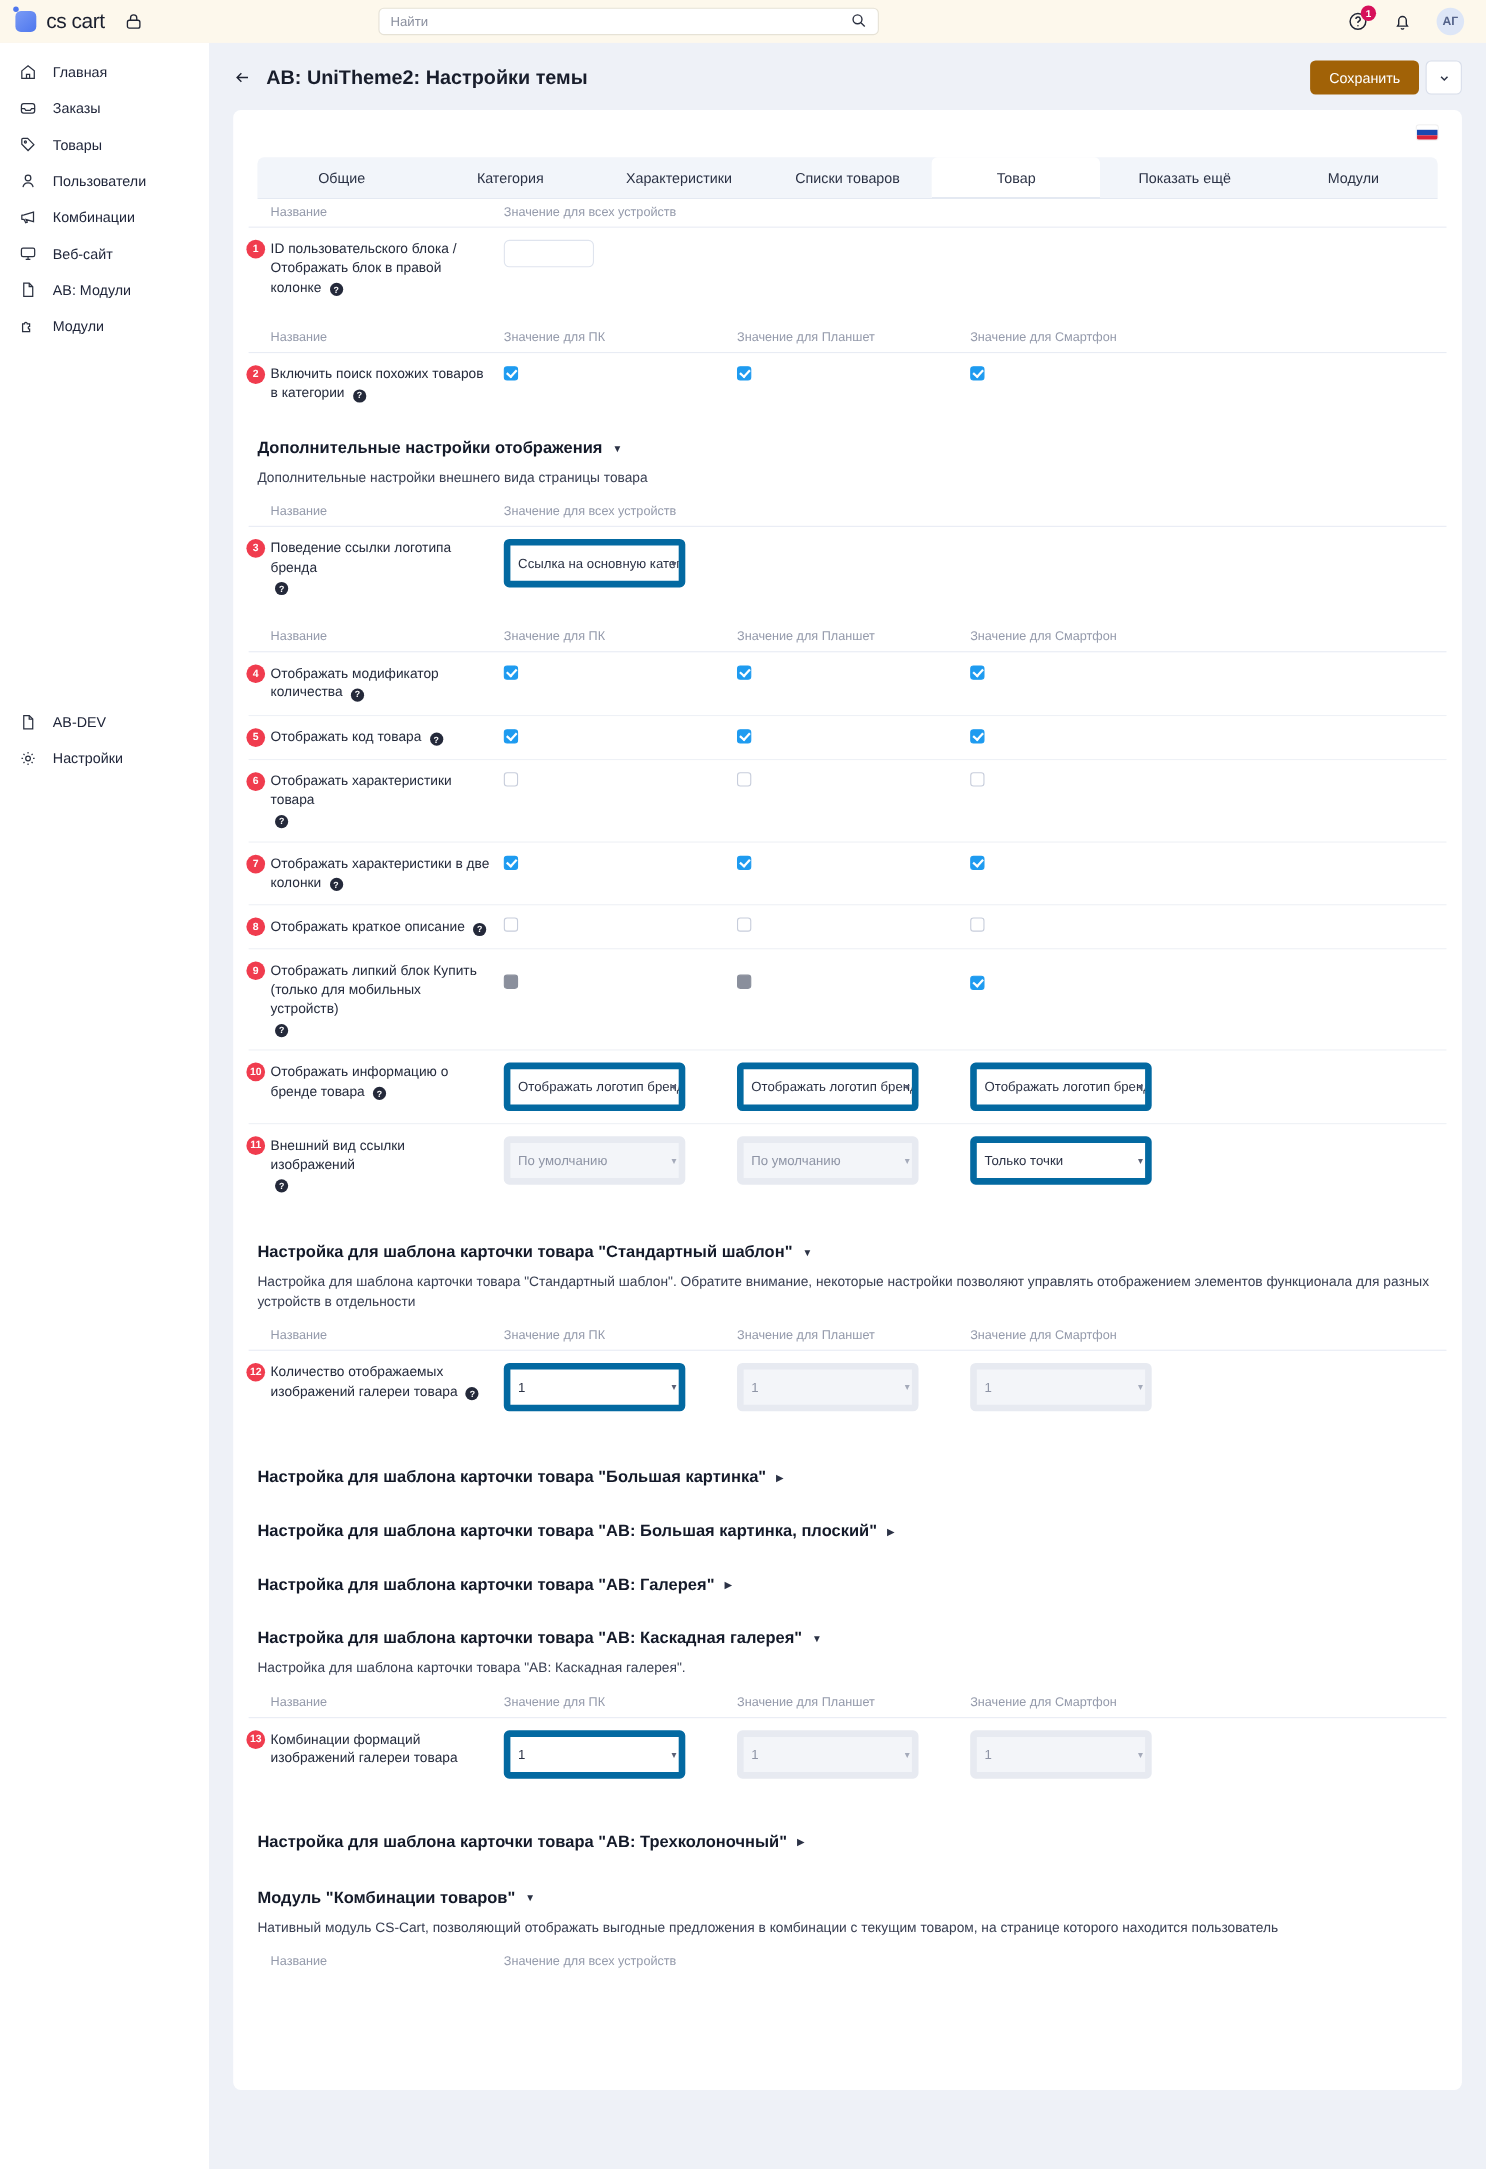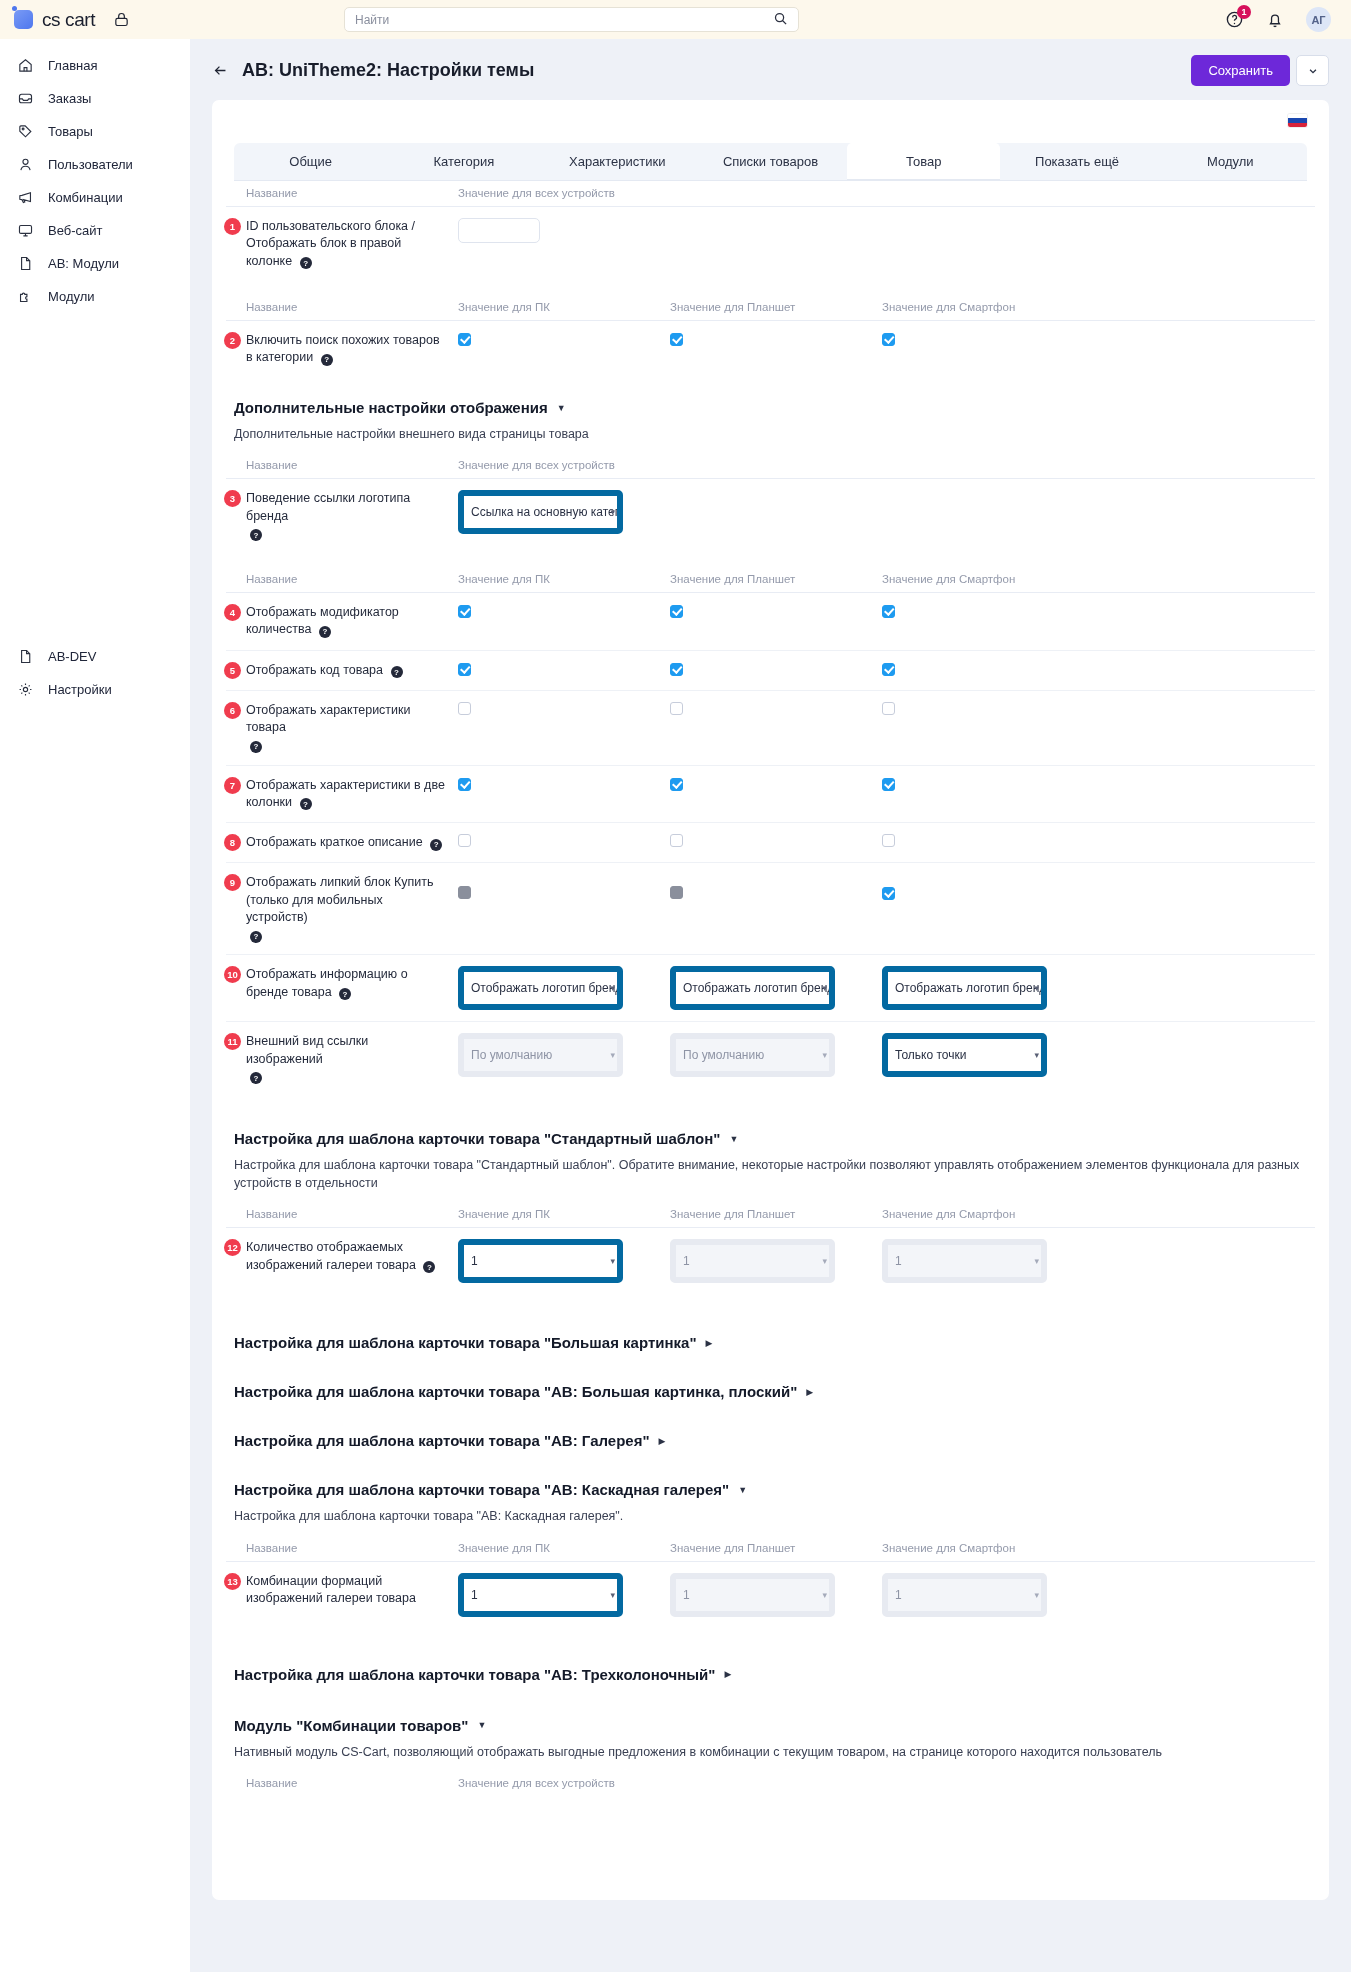--- a/index.html
+++ b/index.html
@@ -78,21 +78,21 @@
 
   .content { flex:1; padding: 0 0 0 0; }
 
   .page-head {
     display:flex; align-items:center; padding: 16px 22px 14px 22px;
   }
   .back-arrow { margin-right:13px; cursor:pointer; display:flex; color:#1f2433; }
   .page-title { font-size:18px; font-weight:700; color:#181d2b; }
   .head-actions { margin-left:auto; display:flex; align-items:stretch; gap:6px; }
   .btn-primary {
-    background:#6d28d9; color:#fff; border:0; border-radius:5px;
+    background:#a16207; color:#fff; border:0; border-radius:5px;
     font-size:13px; padding: 8px 17px; cursor:pointer;
     font-family:"Liberation Sans",sans-serif;
   }
   .btn-caret {
     background:#fff; border:1px solid #d8deea; border-radius:5px;
     width:33px; display:flex;align-items:center;justify-content:center; cursor:pointer;
   }
 
   .card {
     background:#fff; border-radius:7px; margin: 0 22px 0 22px;

